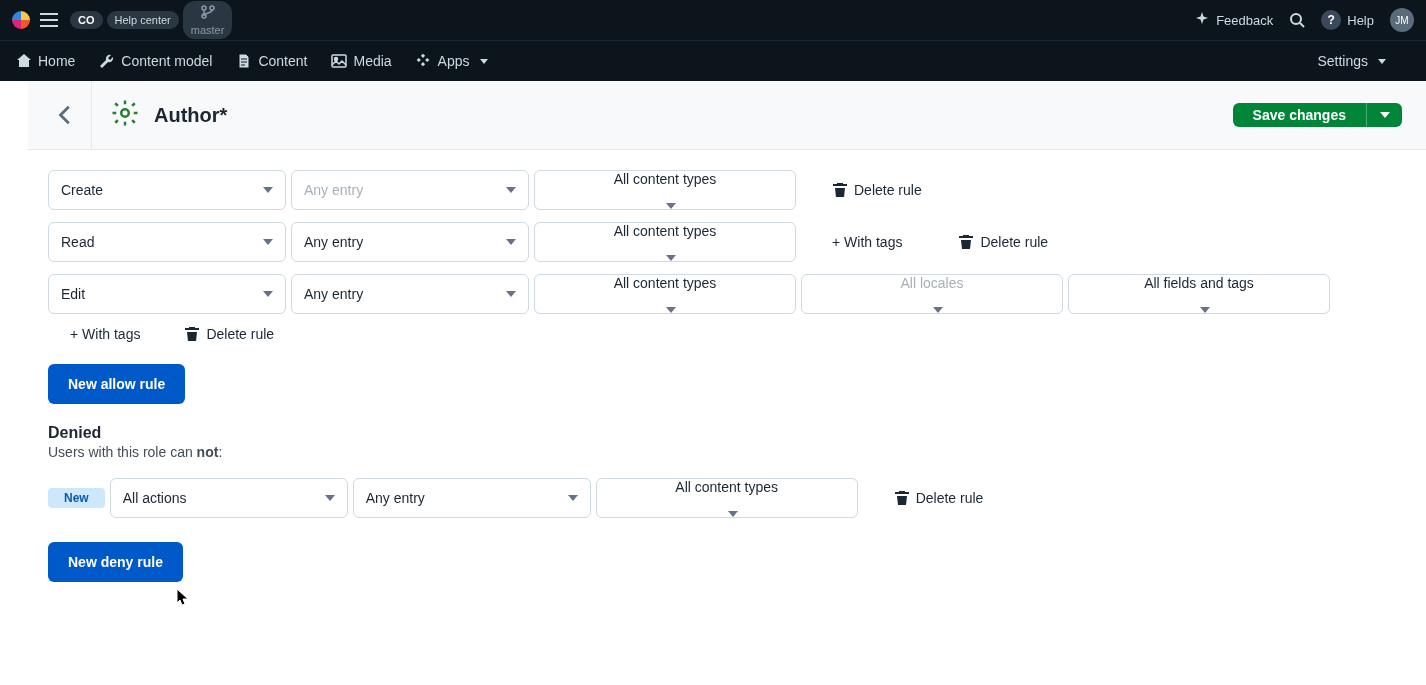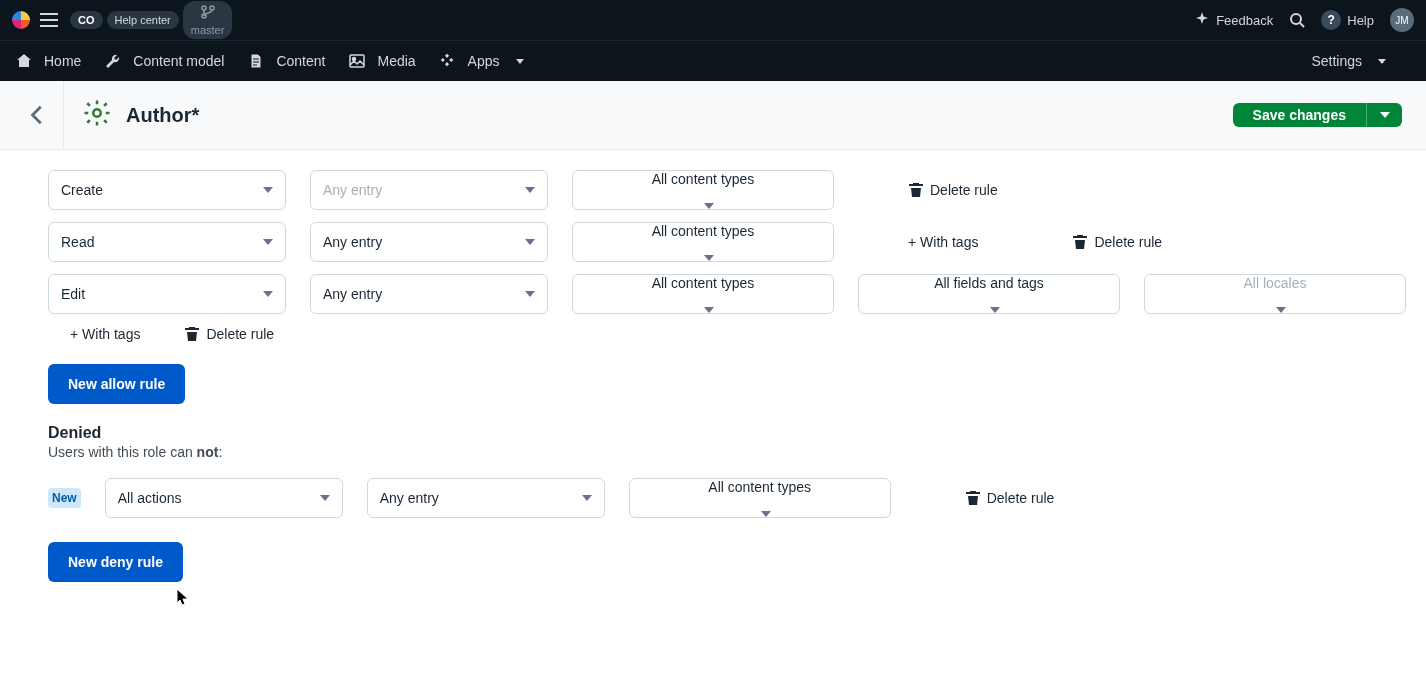--- a/index.html
+++ b/index.html
@@ -13,55 +13,55 @@
 .pill { background: #2a3642; border-radius: 12px; padding: 3px 8px; font-size: 11px; margin-right: 4px; display: flex; align-items: center; gap: 4px; }
 .pill.co { font-weight: 600; color:#fff; }
 .pill.branch { font-family: ui-monospace, monospace; color:#8b9aa7;flex-direction:column; }
 .topbar .spacer { flex: 1; }
 .topbar .right-item { display: flex; align-items: center; gap: 6px; margin-left: 16px; cursor: pointer; }
 .avatar { width: 24px; height: 24px; border-radius: 50%; background: #5a6b7b; color: #fff; font-size: 10px; display: flex; align-items: center; justify-content: center; }
 .icircle { width: 20px; height: 20px; border-radius: 50%; background: #3b4a5a; color: #fff; font-size: 12px; display:flex; align-items:center; justify-content:center; font-weight:700; }
 
 
 .navbar { height: 41px; background: #0c141c; border-top: 1px solid #1a2632; display: flex; align-items: center; padding: 0 16px; color: #cfd9e0; font-size: 14px; }
-.navbar .nav-item { display: flex; align-items: center; gap: 12px; margin-right: 24px; cursor: pointer; }
+.navbar .nav-item { display: flex; align-items: center; gap: 6px; margin-right: 24px; cursor: pointer; }
 .navbar .nav-item svg, .topbar svg { width: 16px; height: 16px; }
 .navbar .spacer { flex: 1; }
 .chev::after { content: ''; display:inline-block; margin-left:4px; border-left:4px solid transparent; border-right:4px solid transparent; border-top:5px solid #cfd9e0; }
 
 
-.page-header { height: 69px; background: #f7f9fa; border-bottom: 1px solid #e5ebed; display: flex; align-items: center; padding: 0 24px 0 12px; }
+.page-header { height: 69px; background: #f7f9fa; border-bottom: 1px solid #e5ebed; display: flex; align-items: center; padding: 0 24px 0 12px; margin-left: 28px; }
 .back-btn { width: 52px; height: 100%; display: flex; align-items: center; justify-content: center; border-right: 1px solid #e5ebed; cursor: pointer; color:#5b6b78; }
 .gear-wrap { margin: 0 14px 0 18px; color:#2e7d32; }
 .page-title { font-size: 20px; font-weight: 600; color: #1b2733; }
 .page-header .spacer { flex: 1; }
 .save-btn { background: #008539; color: #fff; border: none; border-radius: 6px; height: 24px; display: flex; align-items: stretch; overflow: hidden; cursor: pointer; font-size: 14px; font-weight:600; }
 .save-btn .lbl { padding: 0 20px; display: flex; align-items: center; }
 .save-btn .drop { width: 36px; display: flex; align-items: center; justify-content: center; border-left: 1px solid rgba(255,255,255,0.3); }
 .save-btn .drop::after { content:''; border-left:5px solid transparent; border-right:5px solid transparent; border-top:6px solid #fff; }
 
 
 .content { padding: 20px 0 0 48px; height: calc(685px - 150px); overflow-y: auto; }
-.rule-row { display: flex; align-items: center; gap: 24px; margin-bottom: 12px; }
+.rule-row { display: flex; align-items: center; gap: 5px; margin-bottom: 12px; }
 .select { height: 40px; border: 1px solid #cfd9e0; border-radius: 6px; background: #fff; display: flex; align-items: center; justify-content: space-between; padding: 0 12px; font-size: 14px; color: #1b2733; cursor: pointer; }
 .select .caret { width: 22px; display:flex; justify-content:flex-end; }
 .select .caret::after { content:''; border-left:5px solid transparent; border-right:5px solid transparent; border-top:6px solid #67728a; }
 .w1 { width: 238px; }
 .w2 { width: 238px; }
 .w3 { width: 262px; flex-direction: column; }
 .link-btn { display: flex; align-items: center; gap: 6px; font-size: 14px; color: #1b2733; cursor: pointer; padding: 0 8px; font-weight:500; }
 .link-btn.danger svg { color:#1b2733; }
 .placeholder { color: #a7b0b8; }
 .sub-row { display: flex; align-items: center; gap: 28px; margin: 2px 0 22px 14px; }
 .btn-primary { background: #0059c8; color: #fff; border: none; border-radius: 6px; height: 40px; padding: 0 20px; font-size: 14px; font-weight: 600; cursor: pointer; }
 .section-hdr { margin: 20px 0 10px 0; }
 .section-hdr h3 { font-size: 16px; font-weight: 700; color:#1b2733; margin-bottom: 2px; }
 .section-hdr p { font-size: 14px; color: #424d57; }
 .section-hdr p b { font-weight: 700; }
-.badge-new { background: #cde7fb; color:#0b5aa8; font-size: 12px; font-weight:600; padding: 3px 4px; border-radius: 4px; }
+.badge-new { background: #cde7fb; color:#0b5aa8; font-size: 12px; font-weight:600; padding: 3px 16px; border-radius: 4px; }
 .cursor-dot { position: absolute; left: 176px; top: 588px; width: 14px; height: 18px; pointer-events:none; }
 .cursor-dot svg { width: 14px; height: 18px; }
 
 
 .ic { width: 16px; height: 16px; display:inline-block; vertical-align:middle; }
 </style>
 </head>
 <body>
 
 <div class="topbar">
@@ -225,25 +225,25 @@
       </div>
     <div class="select w2">
         <span>Any entry</span>
         <span class="caret"></span>
       </div>
     <div class="select w3">
         <span>All content types</span>
         <span class="caret"></span>
       </div>
     <div class="select w3">
+        <span class="placeholder">All locales</span>
+        <span class="caret"></span>
+      </div>
+    <div class="select w3">
         <span>All fields and tags</span>
-        <span class="caret"></span>
-      </div>
-    <div class="select w3">
-        <span class="placeholder">All locales</span>
         <span class="caret"></span>
       </div>
   </div>
   <div class="sub-row">
     <div class="link-btn">
         <span>+ With tags</span>
       </div>
     <div class="link-btn danger">
       <svg class="ic" viewBox="0 0 16 16" fill="#1b2733">
           <path d="M5 2V1h6v1h4v2H1V2h4zm-2 4h10l-1 9H4z"></path>

